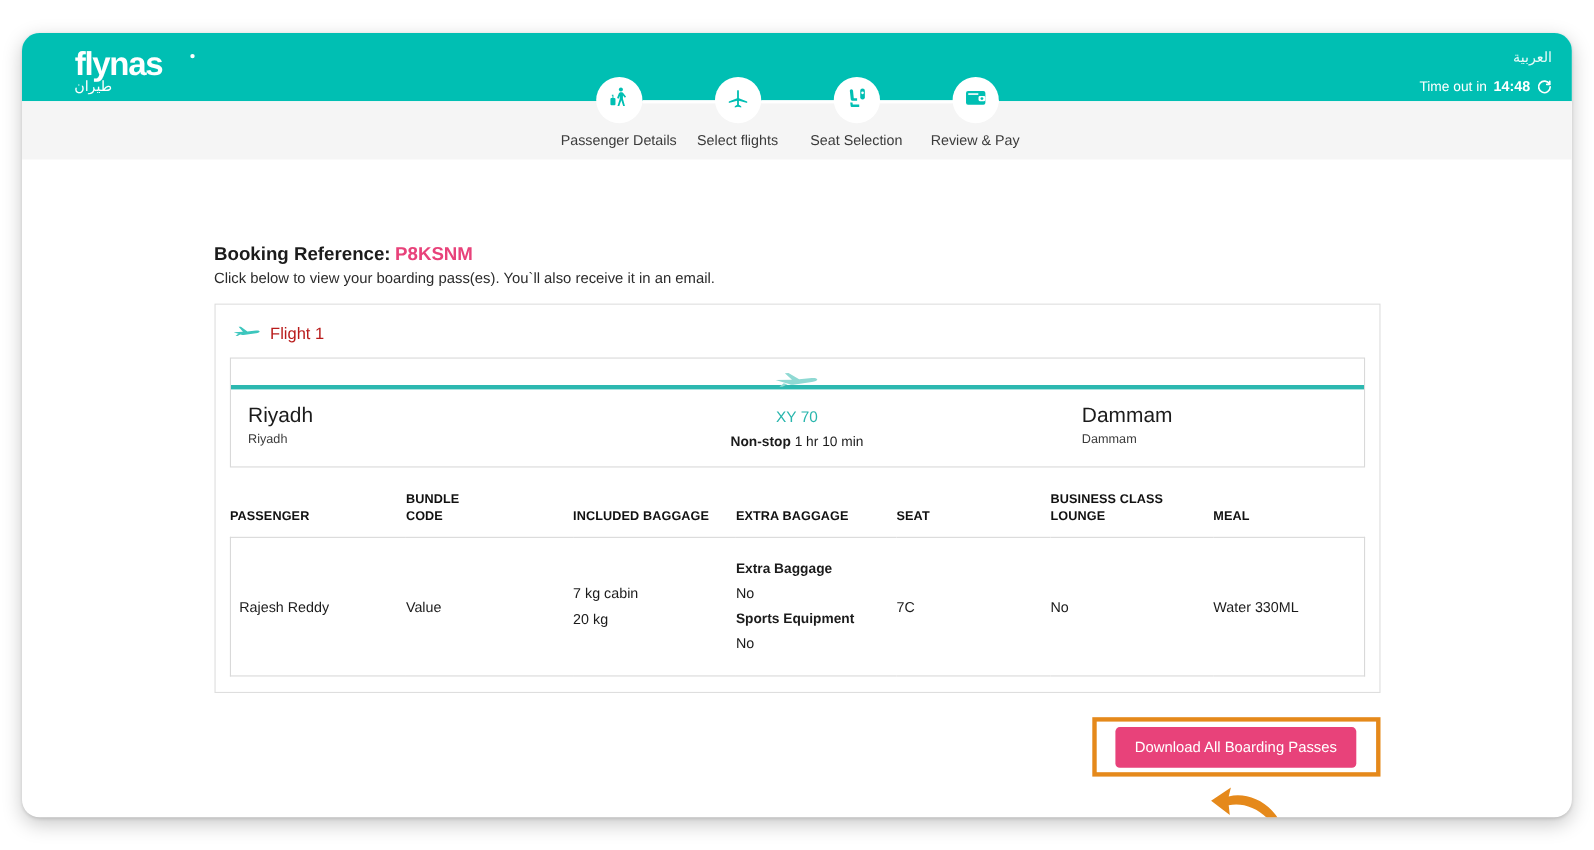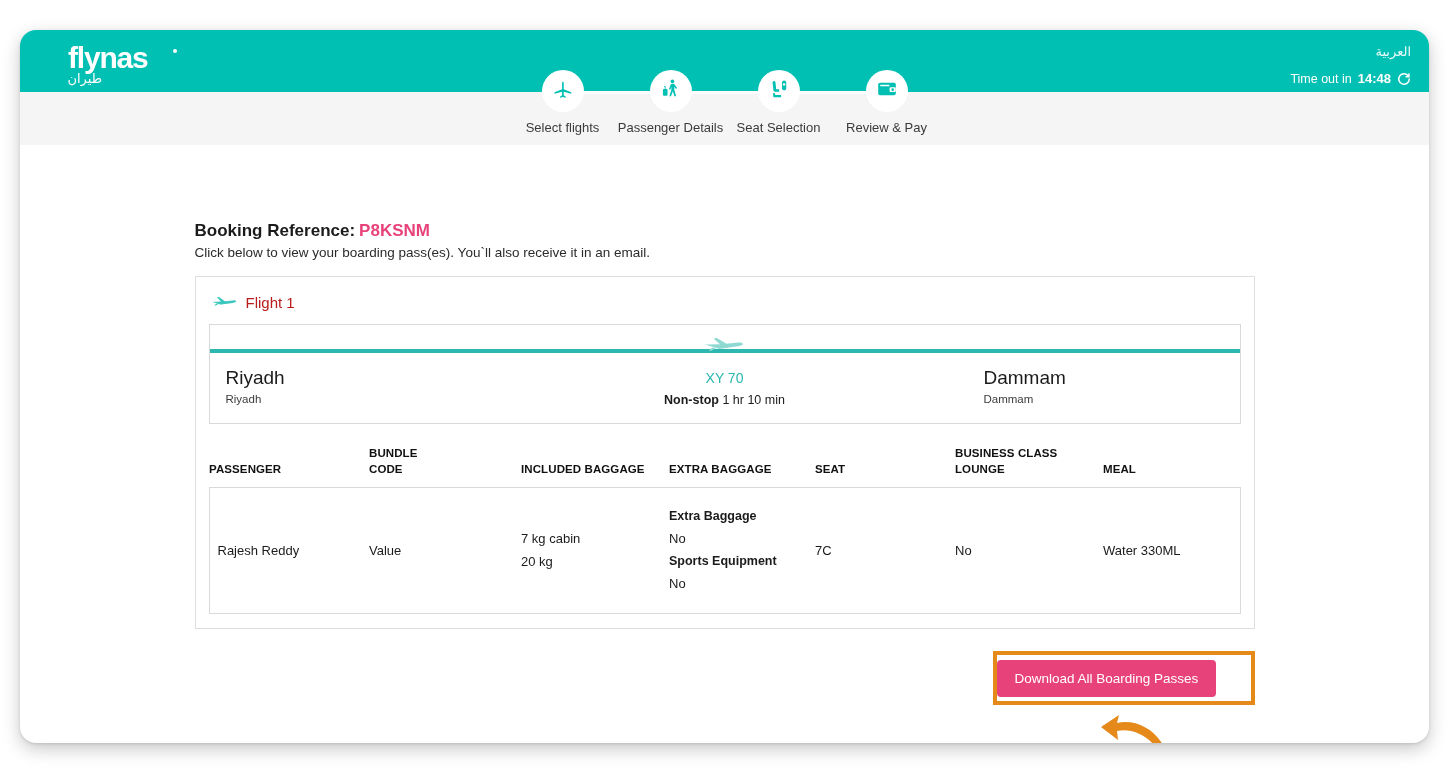--- a/index.html
+++ b/index.html
@@ -171,21 +171,21 @@
   .cta-zone {
     position: relative;
     margin-top: 22px; height: 70px;
   }
   .highlight-box {
     position: absolute;
     right: 0px; top: 0px;
     width: 262px; height: 54px;
     border: 4px solid #e5891b;
     background: #ffffff;
-    display: flex; align-items: center; 
+    display: flex; align-items: center; justify-content: center;
   }
   .download-btn {
     background: #e8427a; color: #ffffff;
     border: none; border-radius: 4px;
     font-family: "Liberation Sans", sans-serif;
     font-size: 13.5px;
     padding: 11px 18px;
     cursor: pointer;
     white-space: nowrap;
   }
@@ -226,40 +226,40 @@
 
     <div class="stepstrip"></div>
 
     <div class="steps">
 
       <div class="step">
         <div class="step-line" style="left:75px; width:108px;"></div>
         <div class="step-circle">
           <span>
             <svg viewBox="0 0 24 24" width="22" height="22" aria-hidden="true">
-              <path d="M21 15.5l-8.2-3.1V5.6c0-.8-.4-1.5-.9-1.5s-.9.7-.9 1.5v6.8L2.8 15.5v1.6l8.2-2.2v4l-2.3 1.5v1.2l3.2-.8 3.2.8v-1.2l-2.3-1.5v-4l8.2 2.2z" fill="#00bfb3"></path>
-            </svg>
-          </span>
-        </div>
-        <div class="step-label">Select flights</div>
+              <circle cx="13.6" cy="3.6" r="2" fill="#00bfb3"></circle>
+              <path d="M13.4 6.3c-1 0-1.7.6-2 1.5l-1.6 4.4 1.5.6 1.1-2.9v3.1l-2.2 7h1.8l2-5.6 1.8 5.6h1.8l-2-7.2V9.6l1.9 2.3 1.2-1-2.6-3.5c-.5-.7-1-1.1-1.9-1.1z" fill="#00bfb3"></path>
+              <rect x="3.2" y="12.1" width="5" height="7.2" rx="1" fill="#00bfb3"></rect>
+              <path d="M5.7 12.1V9.3h-1.1" fill="none" stroke="#00bfb3" stroke-width="1"></path>
+            </svg>
+          </span>
+        </div>
+        <div class="step-label">Passenger Details</div>
       </div>
 
       <div class="step">
         <div class="step-line" style="left:75px; width:108px;"></div>
         <div class="step-circle">
           <span>
             <svg viewBox="0 0 24 24" width="22" height="22" aria-hidden="true">
-              <circle cx="13.6" cy="3.6" r="2" fill="#00bfb3"></circle>
-              <path d="M13.4 6.3c-1 0-1.7.6-2 1.5l-1.6 4.4 1.5.6 1.1-2.9v3.1l-2.2 7h1.8l2-5.6 1.8 5.6h1.8l-2-7.2V9.6l1.9 2.3 1.2-1-2.6-3.5c-.5-.7-1-1.1-1.9-1.1z" fill="#00bfb3"></path>
-              <rect x="3.2" y="12.1" width="5" height="7.2" rx="1" fill="#00bfb3"></rect>
-              <path d="M5.7 12.1V9.3h-1.1" fill="none" stroke="#00bfb3" stroke-width="1"></path>
-            </svg>
-          </span>
-        </div>
-        <div class="step-label">Passenger Details</div>
+              <path d="M21 15.5l-8.2-3.1V5.6c0-.8-.4-1.5-.9-1.5s-.9.7-.9 1.5v6.8L2.8 15.5v1.6l8.2-2.2v4l-2.3 1.5v1.2l3.2-.8 3.2.8v-1.2l-2.3-1.5v-4l8.2 2.2z" fill="#00bfb3"></path>
+            </svg>
+          </span>
+        </div>
+        <div class="step-label">Select flights</div>
       </div>
 
 
       <div class="step">
         <div class="step-line" style="left:75px; width:108px;"></div>
         <div class="step-circle">
           <span>
             <svg viewBox="0 0 24 24" width="22" height="22" aria-hidden="true">
               <path d="M6.6 3.4c-1 0-1.7.8-1.6 1.8l.9 8.2c.1.9.8 1.5 1.7 1.5h4.6v-2.6H8.9l-.7-7.2c-.1-1-.7-1.7-1.6-1.7z" fill="#00bfb3"></path>
               <path d="M5.4 16.5l.4 3.6c.1.6.6 1 1.2 1h7.3v-2.5H7.9l-.3-2.1z" fill="#00bfb3"></path>

